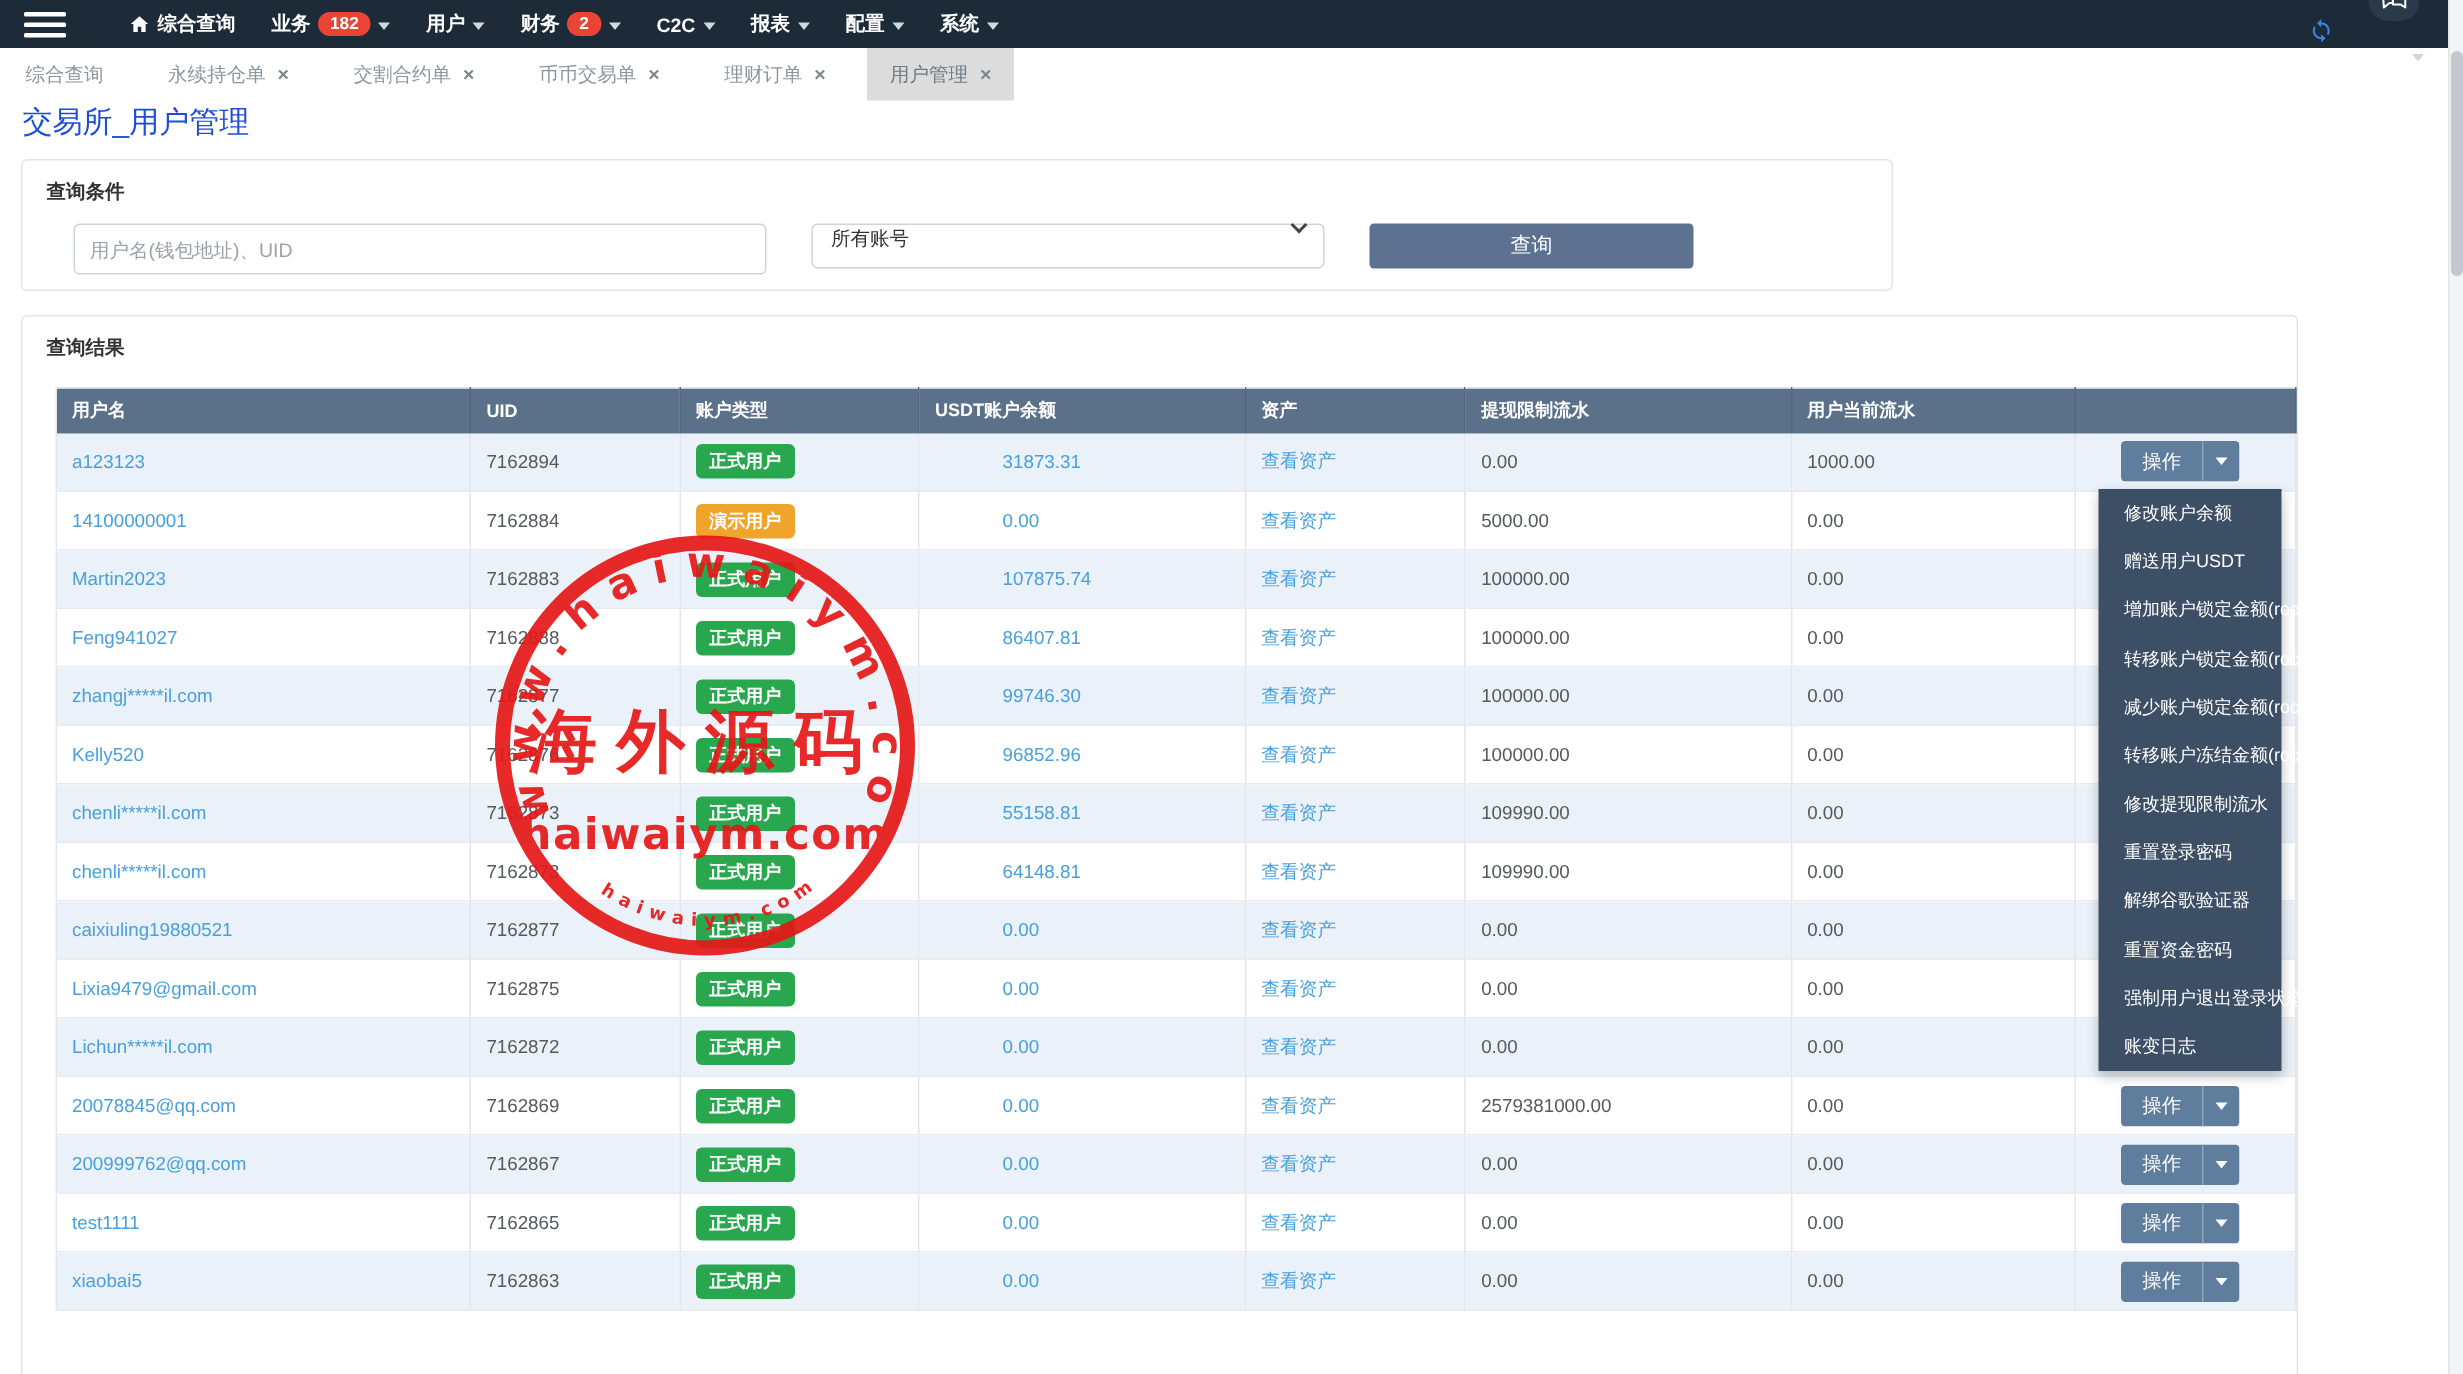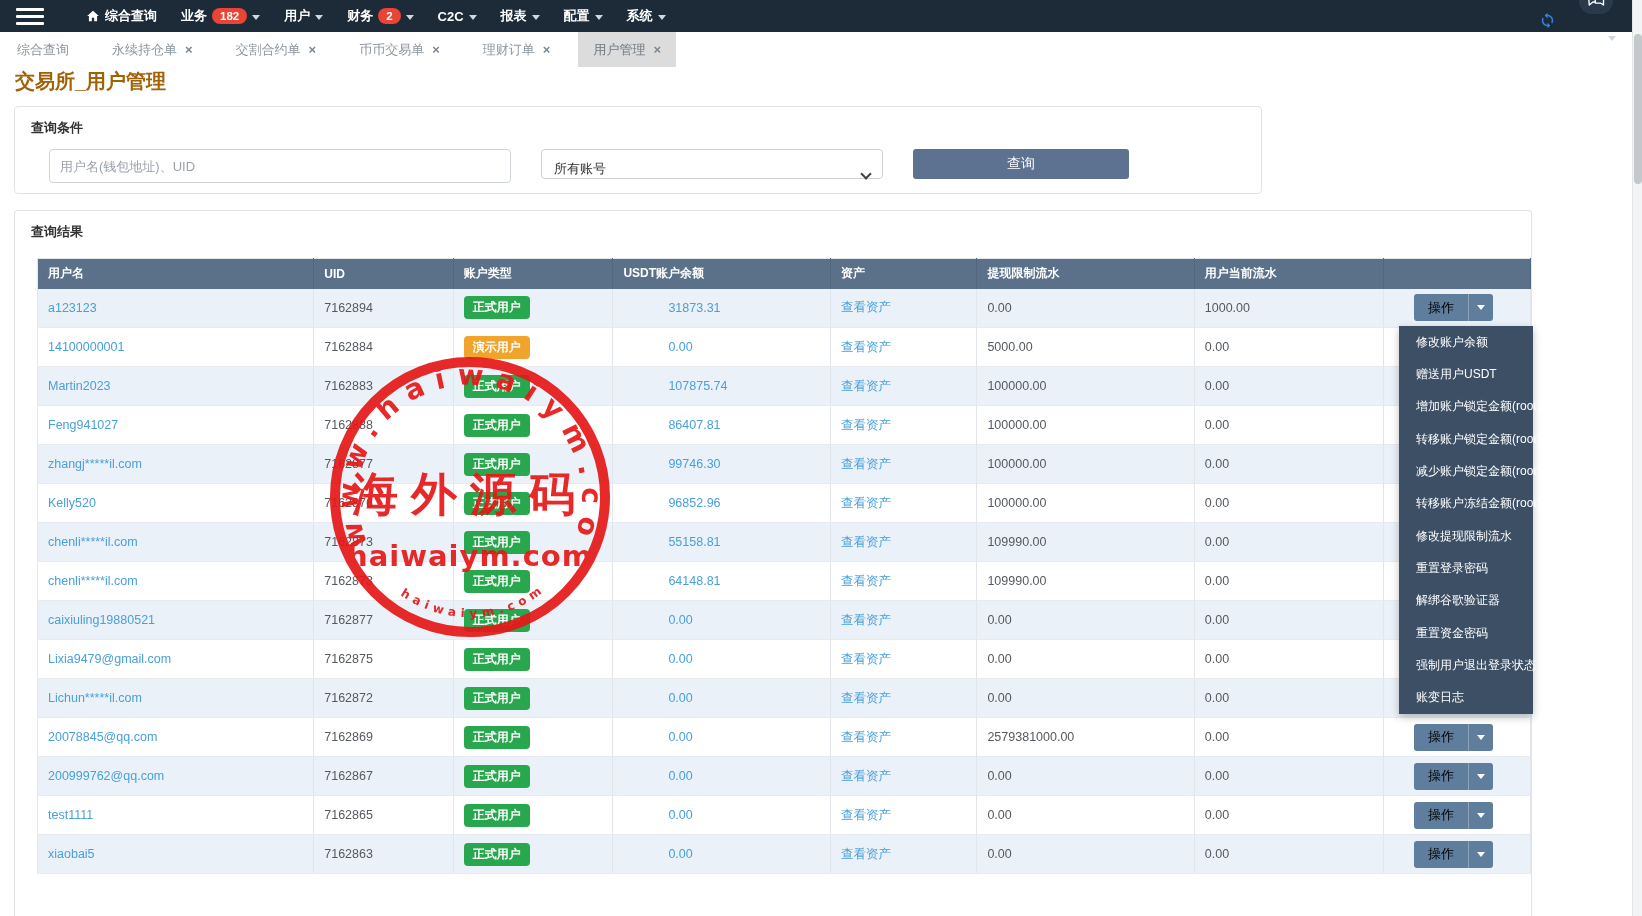--- a/index.html
+++ b/index.html
@@ -27,31 +27,31 @@
 
   
   .tabbar{position:absolute;left:0;top:32px;width:1642px;height:35px;background:#fff;display:flex;align-items:stretch;padding-left:2px;}
   .tab{display:flex;align-items:center;gap:8px;padding:0 15px;margin-right:13px;font-size:13px;
     color:var(--tab-text,#8b959e);cursor:pointer;white-space:nowrap;}
   .tab.active{background:var(--tab-active-bg,#dcdcdc);color:#6e7a84;}
   .tab-close{font-weight:700;font-size:13px;color:#7c868e;line-height:1;}
   .refresh{position:absolute;right:86px;top:12px;width:17px;height:17px;cursor:pointer;}
 
   
-  .page-title{position:absolute;left:15px;top:68px;margin:0;font-size:20px;font-weight:700;color:#a16207;}
+  .page-title{position:absolute;left:15px;top:68px;margin:0;font-size:20px;font-weight:400;color:#1d4ed8;}
 
   
   .panel{position:absolute;border:1px solid #e3e3e3;border-radius:4px;background:#fff;}
   .panel-label{position:absolute;left:16px;top:12px;font-size:13px;font-weight:700;color:#333;}
   .search-panel{left:14px;top:106px;width:1248px;height:88px;}
   .search-input{position:absolute;left:34px;top:42px;width:462px;height:30px;border:1px solid #cfd4d9;
     border-radius:4px;padding:16px 10px;font-size:13px;color:#333;font-family:inherit;outline:none;}
   .search-input::placeholder{color:#9aa2ab;}
   .select{position:absolute;left:526px;top:42px;width:342px;height:30px;border:1px solid #cfd4d9;
-    border-radius:4px;display:flex;align-items:flex-end;padding:0 12px;font-size:13px;color:#333;cursor:pointer;background:#fff;}
+    border-radius:4px;display:flex;align-items:flex-start;padding:0 12px;font-size:13px;color:#333;cursor:pointer;background:#fff;}
   .select-chevron{margin-left:auto;width:8px;height:8px;border-right:2px solid #444;border-bottom:2px solid #444;
     transform:rotate(45deg);margin-top:-4px;}
   .query-btn{position:absolute;left:898px;top:42px;width:216px;height:30px;border:none;border-radius:3px;
     background:var(--query-button-bg,#5c7290);color:#fff;font-size:14px;font-family:inherit;cursor:pointer;}
 
   .results-panel{left:14px;top:210px;width:1518px;height:712px;border-bottom:none;}
   .results-table{position:absolute;left:22px;top:47px;border-collapse:collapse;table-layout:fixed;
     border:1px solid #e2e6eb;font-size:12.5px;}
   .results-table th{height:30px;background:var(--table-header-bg,#5a7189);color:#fff;font-weight:700;
     text-align:left;padding:0 0 0 10px;border-right:1px solid #51687e;font-size:12px;}
@@ -60,28 +60,28 @@
   .results-table tr.alt td{background:var(--row-alt-bg,#ebf1f8);}
   .results-table a{color:var(--link-blue,#49a0da);text-decoration:none;cursor:pointer;}
   .num-blue{color:var(--link-blue,#49a0da);cursor:pointer;margin-left:45px;}
   .badge{display:inline-block;padding:3px 9px;border-radius:4px;color:#fff;font-size:12px;font-weight:700;}
   .badge.formal{background:var(--badge-green,#29a74e);}
   .badge.demo{background:var(--badge-orange,#f0a42c);}
 
   
   .split-btn{display:inline-flex;height:27px;margin-left:20px;border-radius:3px;overflow:hidden;cursor:pointer;}
   .split-main{display:flex;align-items:center;padding:0 14px;background:var(--action-button-bg,#5f7d9c);
-    color:#000000;font-size:13px;}
+    color:#ffffff;font-size:13px;}
   .split-caret{display:flex;align-items:center;justify-content:center;width:25px;
     background:var(--action-button-bg,#5f7d9c);border-left:1px solid #8fa3b8;}
   .split-caret i{width:0;height:0;border-left:4px solid transparent;border-right:4px solid transparent;
     border-top:5px solid #fff;}
 
   
-  .action-menu{position:absolute;left:1399px;top:326px;width:134px;height:388px;background:var(--menu-bg,#3d4f64);
+  .action-menu{position:absolute;left:1399px;top:326px;width:122px;height:388px;background:var(--menu-bg,#3d4f64);
     z-index:40;display:flex;flex-direction:column;box-shadow:0 3px 8px rgba(0,0,0,.25);}
   .menu-item{flex:1;display:flex;align-items:center;padding-left:17px;color:#fff;font-size:12px;
     cursor:pointer;white-space:nowrap;}
 
   
   .watermark{position:absolute;left:315px;top:342px;z-index:35;opacity:.92;pointer-events:none;}
   .watermark circle{stroke:var(--watermark-red,#e51717);}
   .watermark text{fill:var(--watermark-red,#e51717);font-family:"DejaVu Sans",sans-serif;font-weight:700;}
 
   

